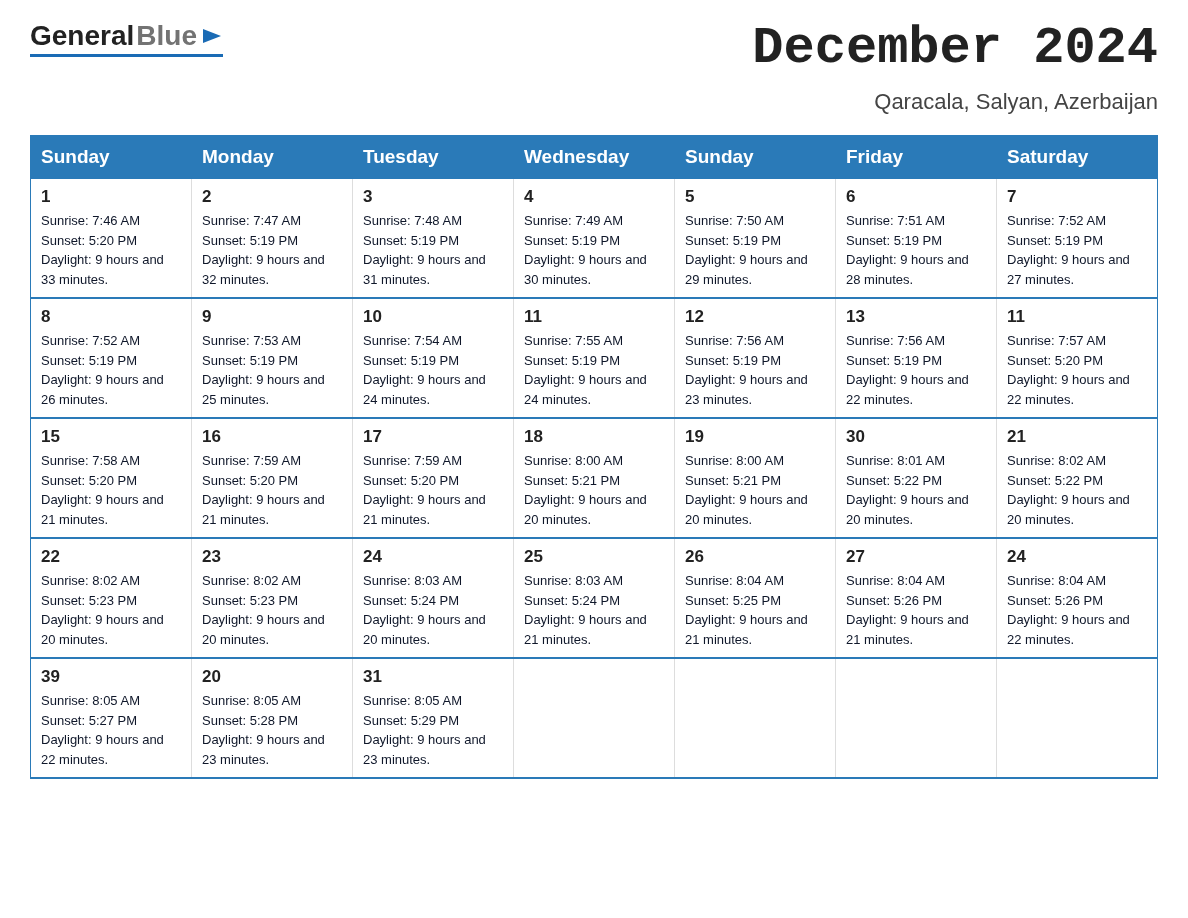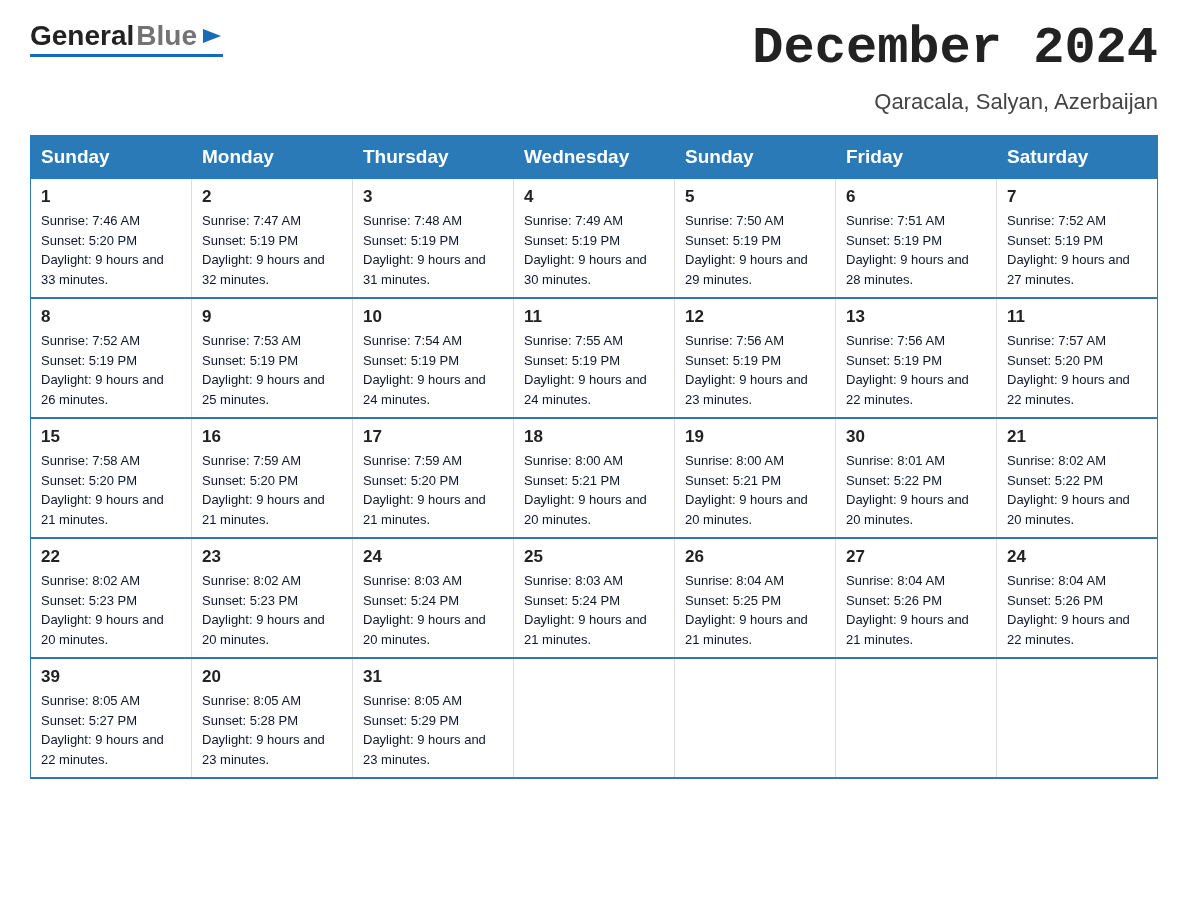--- a/index.html
+++ b/index.html
@@ -119,21 +119,21 @@
     <div class="month-title">December 2024</div>
     <div class="location">Qaracala, Salyan, Azerbaijan</div>
   </div>
 </div>
 
 <table>
   <thead>
     <tr>
       <th>Sunday</th>
       <th>Monday</th>
-      <th>Thursday</th>
+      <th>Tuesday</th>
       <th>Wednesday</th>
       <th>Sunday</th>
       <th>Friday</th>
       <th>Saturday</th>
     </tr>
   </thead>
   <tbody id="calendar-body">
   <tr>
         <td>
           <span class="day-num">1</span>

